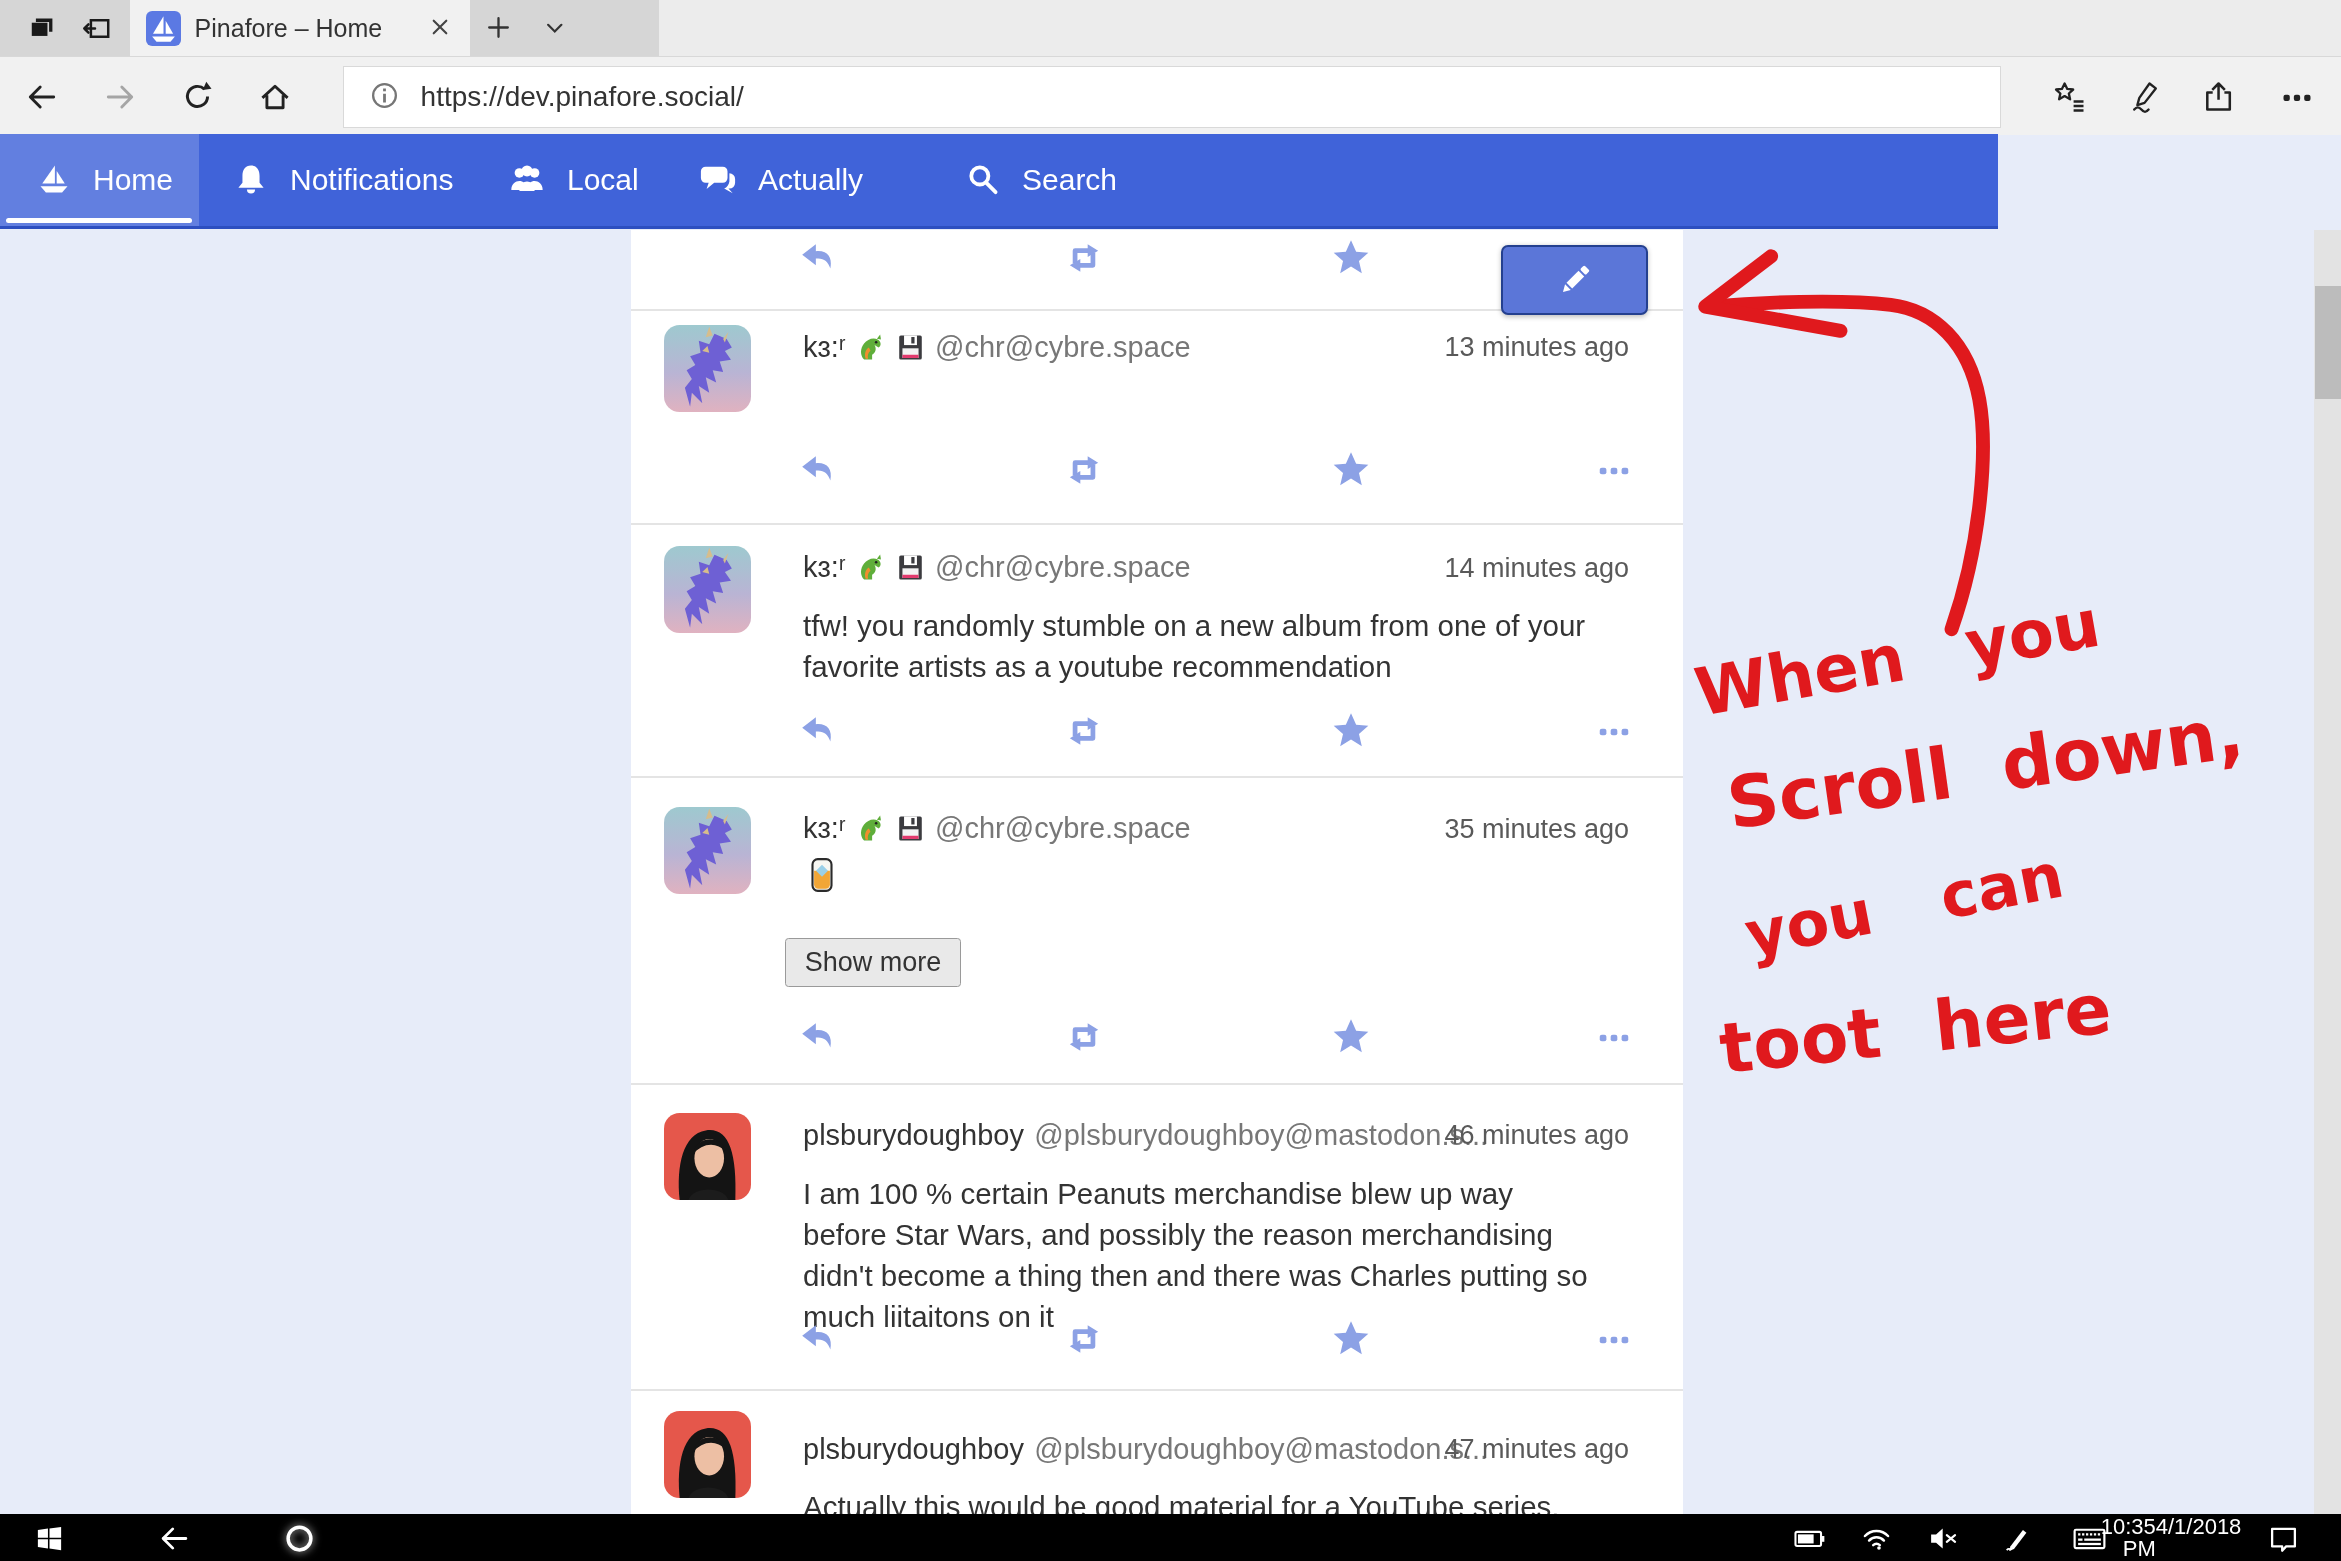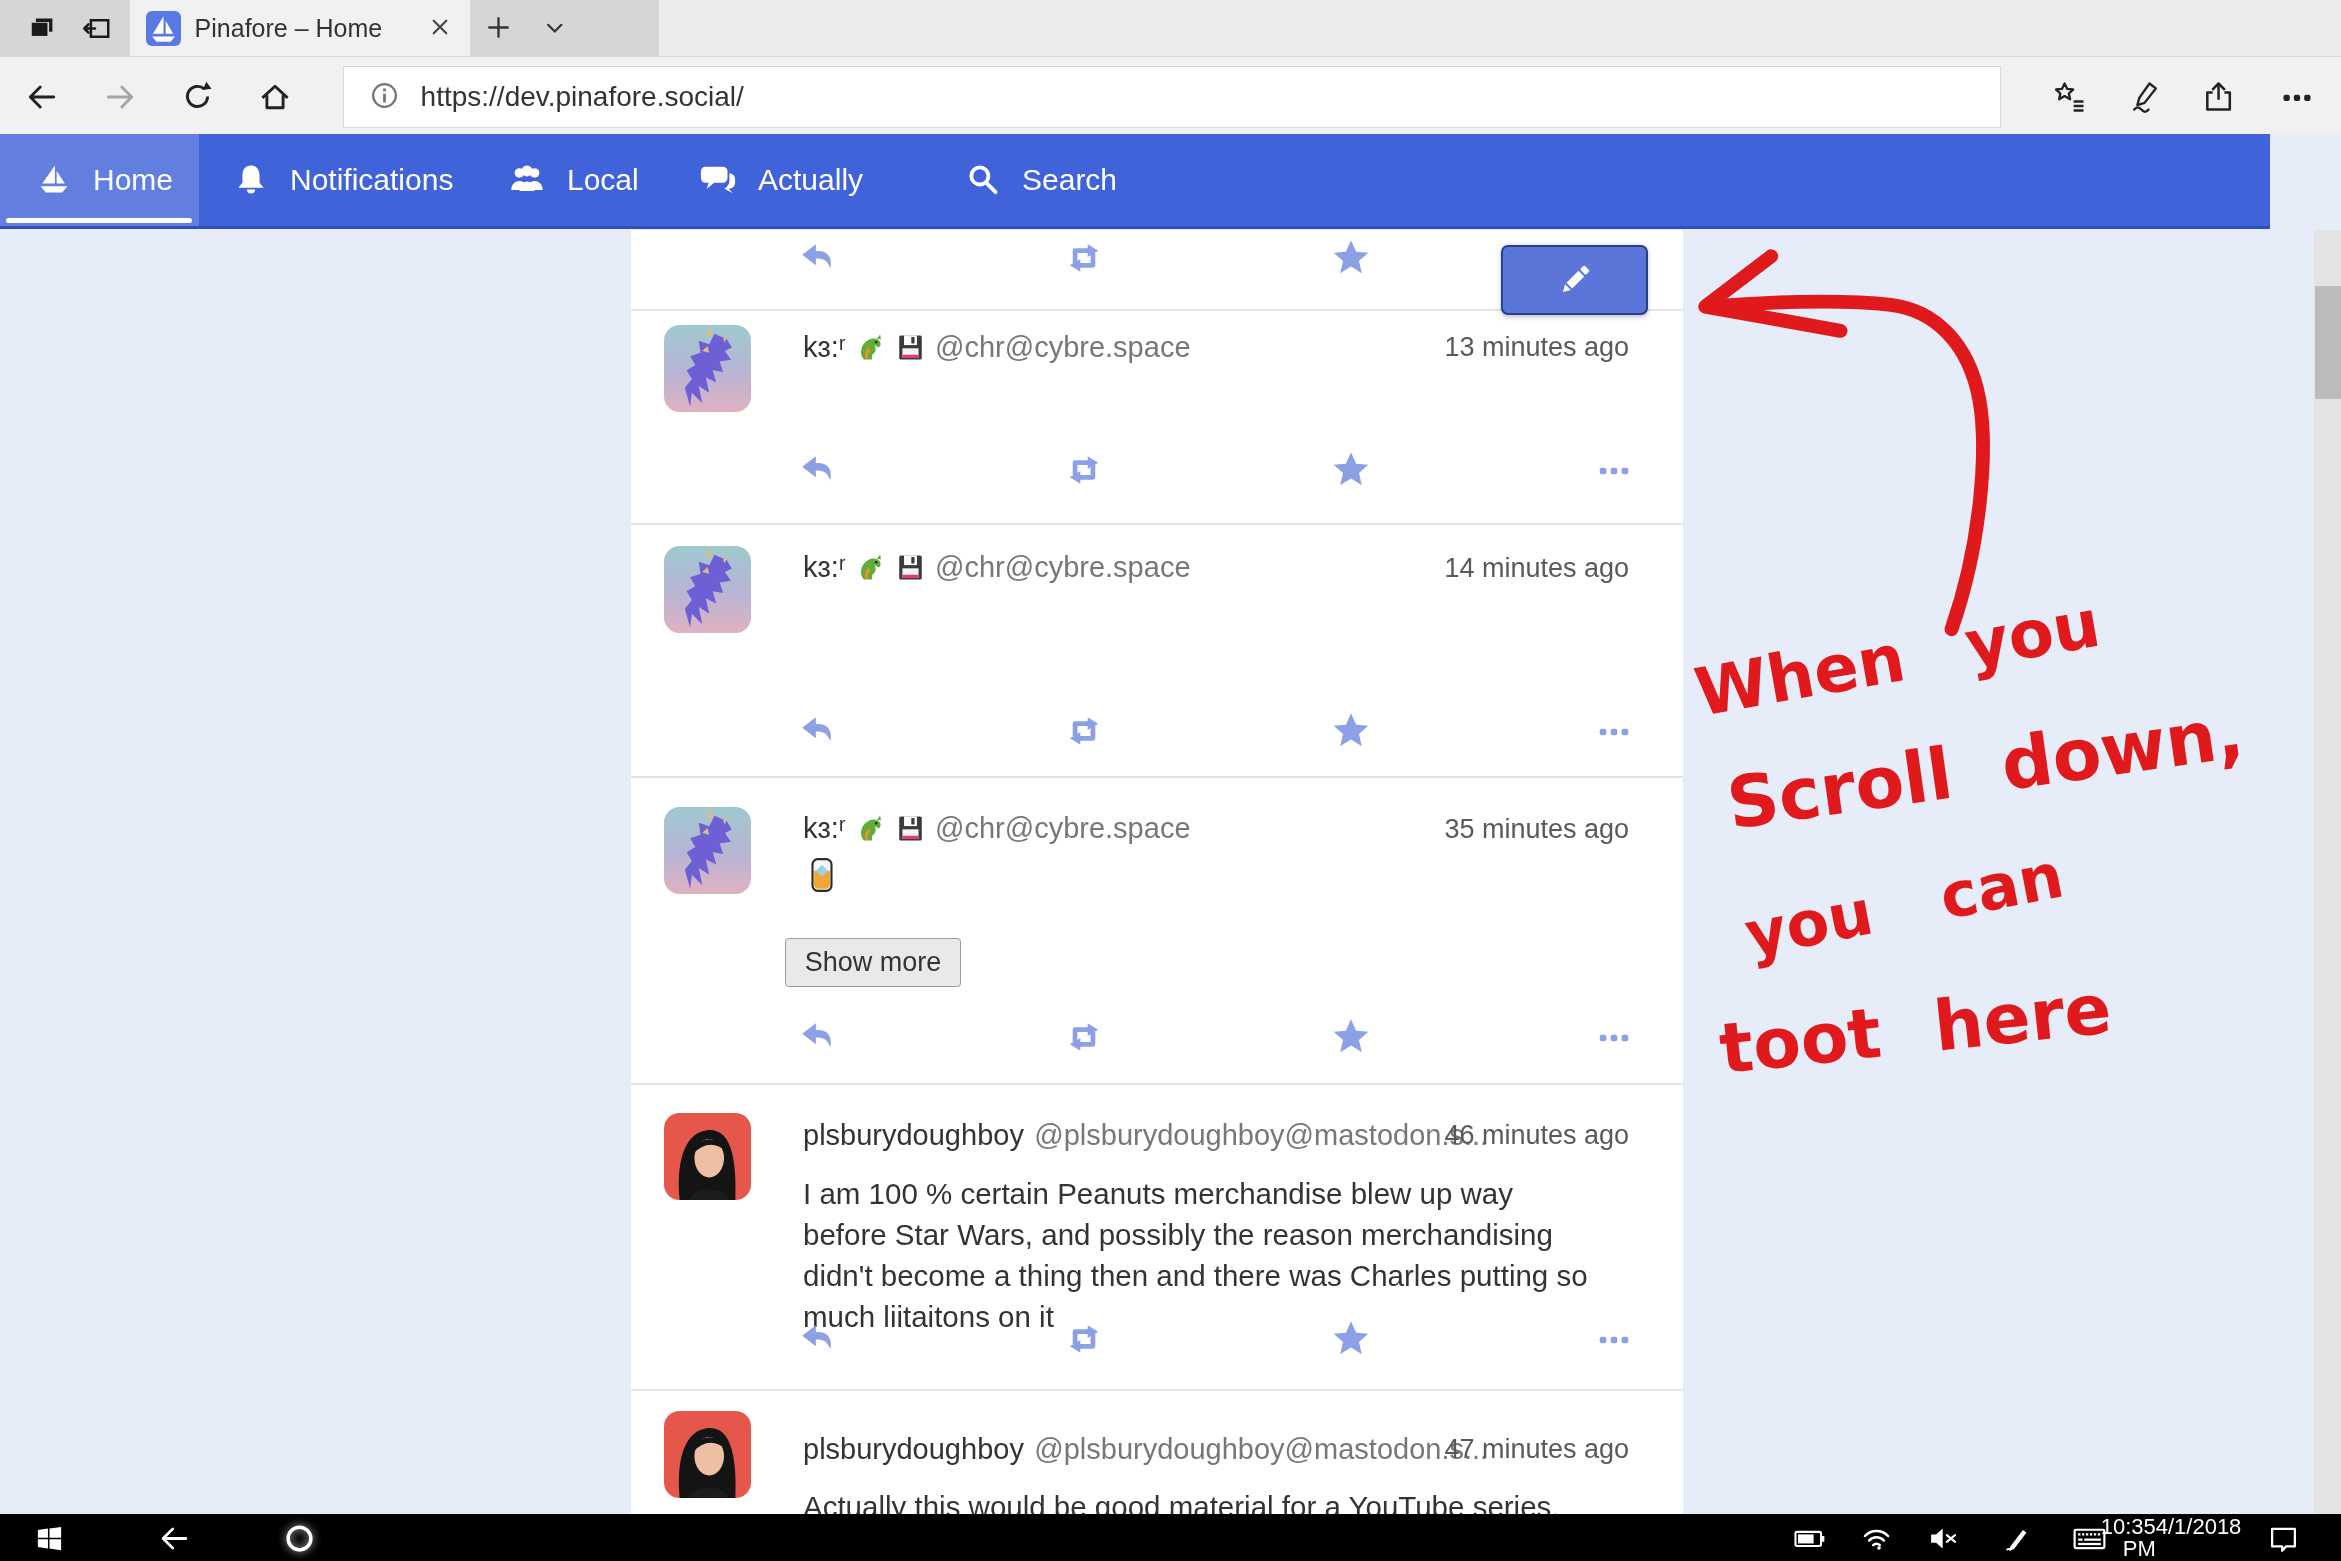--- a/index.html
+++ b/index.html
@@ -15,21 +15,21 @@
   .tab-title { font-size:25px; color:#333; white-space:nowrap; overflow:hidden; flex:1; }
   .tabbtn { color:#333; display:flex; align-items:center; justify-content:center; width:38px; height:38px; top:8.7px; }
   .addrrow { left:0; top:56px; width:2342px; height:79px; background:#f1f1f1; border-top:0.9px solid #d8d8d8;padding-left:28px; }
   .navbtn { width:45px; height:45px; top:73px; display:flex; align-items:center; justify-content:center; color:#222; }
   .navbtn.disabled { color:#a5a5a5; }
   .urlbar { left:343px; top:64px; width:1658px; height:62px; background:#fff; border:0.9px solid #d9d9d9; display:flex; align-items:center; padding:0 22.6px; gap:19px; }
   .urltext { font-size:28px; color:#333; }
   .info-ic { color:#767676; }
 
   
-  .pnav { left:0; top:134px; width:2270px; height:95px; background:#4063d9; border-bottom:3.5px solid #2d4fc0; }
+  .pnav { left:0; top:134px; width:1998px; height:95px; background:#4063d9; border-bottom:3.5px solid #2d4fc0; }
   .pnav-item { top:0; height:92px; display:flex; align-items:center; gap:21px; color:#fff; font-size:30px; }
   .pnav-active { left:0; top:0; width:199px; height:92px; background:rgba(255,255,255,.18); }
   .pnav-underline { left:6px; top:84px; width:186px; height:5.2px; background:#fff; border-radius:2.6px; }
 
   
   .content-bg { left:0; top:230px; width:2342px; height:1284px; background:#e7ecf9; }
   .timeline { left:631px; top:230px; width:1052px; height:1284px; background:#fff; overflow:hidden; }
   .sep { left:0; width:1052px; height:1.7px; background:#e4e4e4; }
   .avatar { width:87px; height:87px; border-radius:15.6px; overflow:hidden; }
   .name-row { display:flex; align-items:center; gap:10.4px; height:38px; white-space:nowrap; }
@@ -451,20 +451,21 @@
     <span class="dname">kɜ:ʳ</span>
     <svg width="29" height="29" viewBox="0 0 33 33">
         <use href="#e-dragon"></use>
       </svg>
     <svg width="29" height="29" viewBox="0 0 33 33">
         <use href="#e-floppy"></use>
       </svg>
     <span class="handle">@chr@cybre.space</span>
   </div>
   <div class="abs time" style="right:54px;top:323px">14 minutes ago</div>
+  <div class="abs body-text" style="left:172px;top:375px">tfw! you randomly stumble on a new album from one of your favorite artists as a youtube recommendation</div>
   <div class="abs act" style="left:163px;top:480px">
       <svg width="42" height="42" viewBox="0 0 48 48">
         <use href="#i-reply"></use>
       </svg>
     </div>
   <div class="abs act" style="left:428px;top:480px">
       <svg width="42" height="42" viewBox="0 0 48 48">
         <use href="#i-boost"></use>
       </svg>
     </div>

